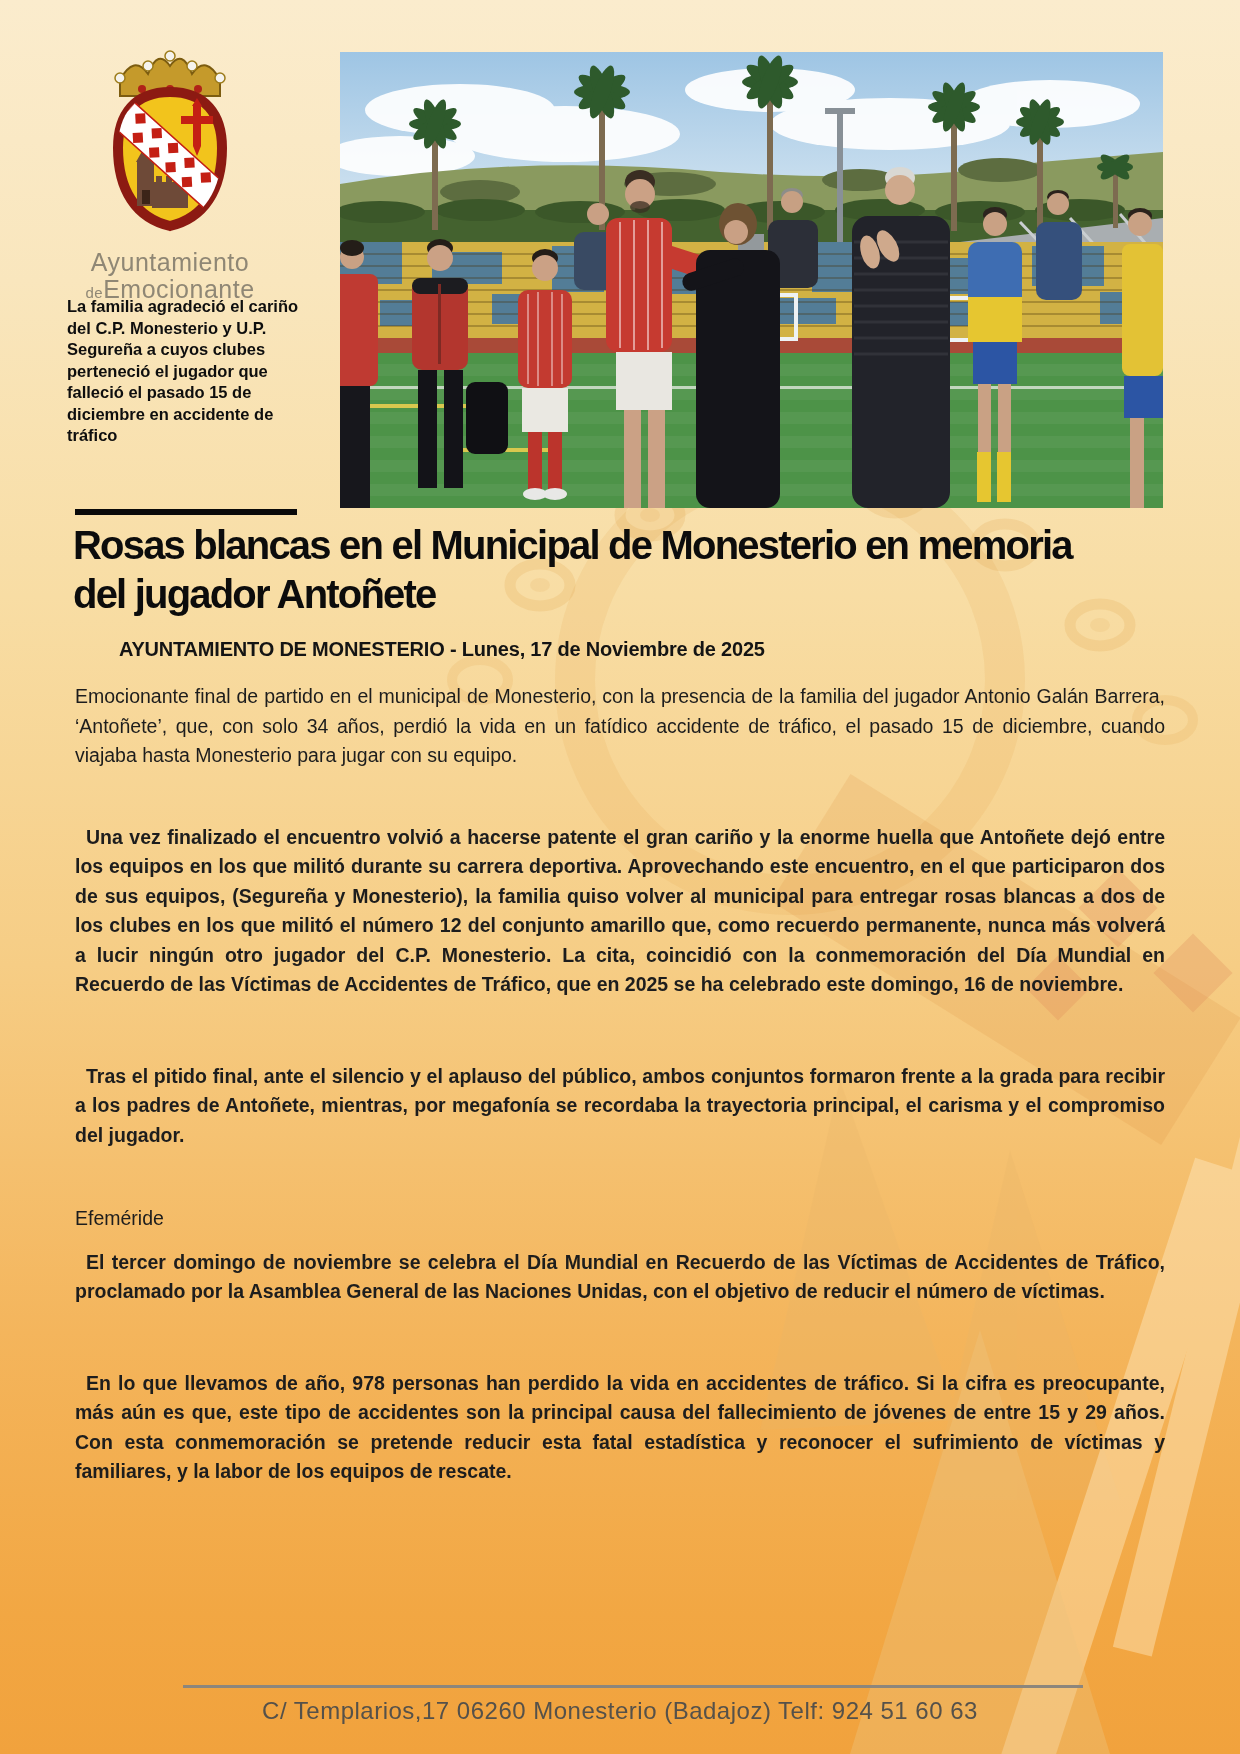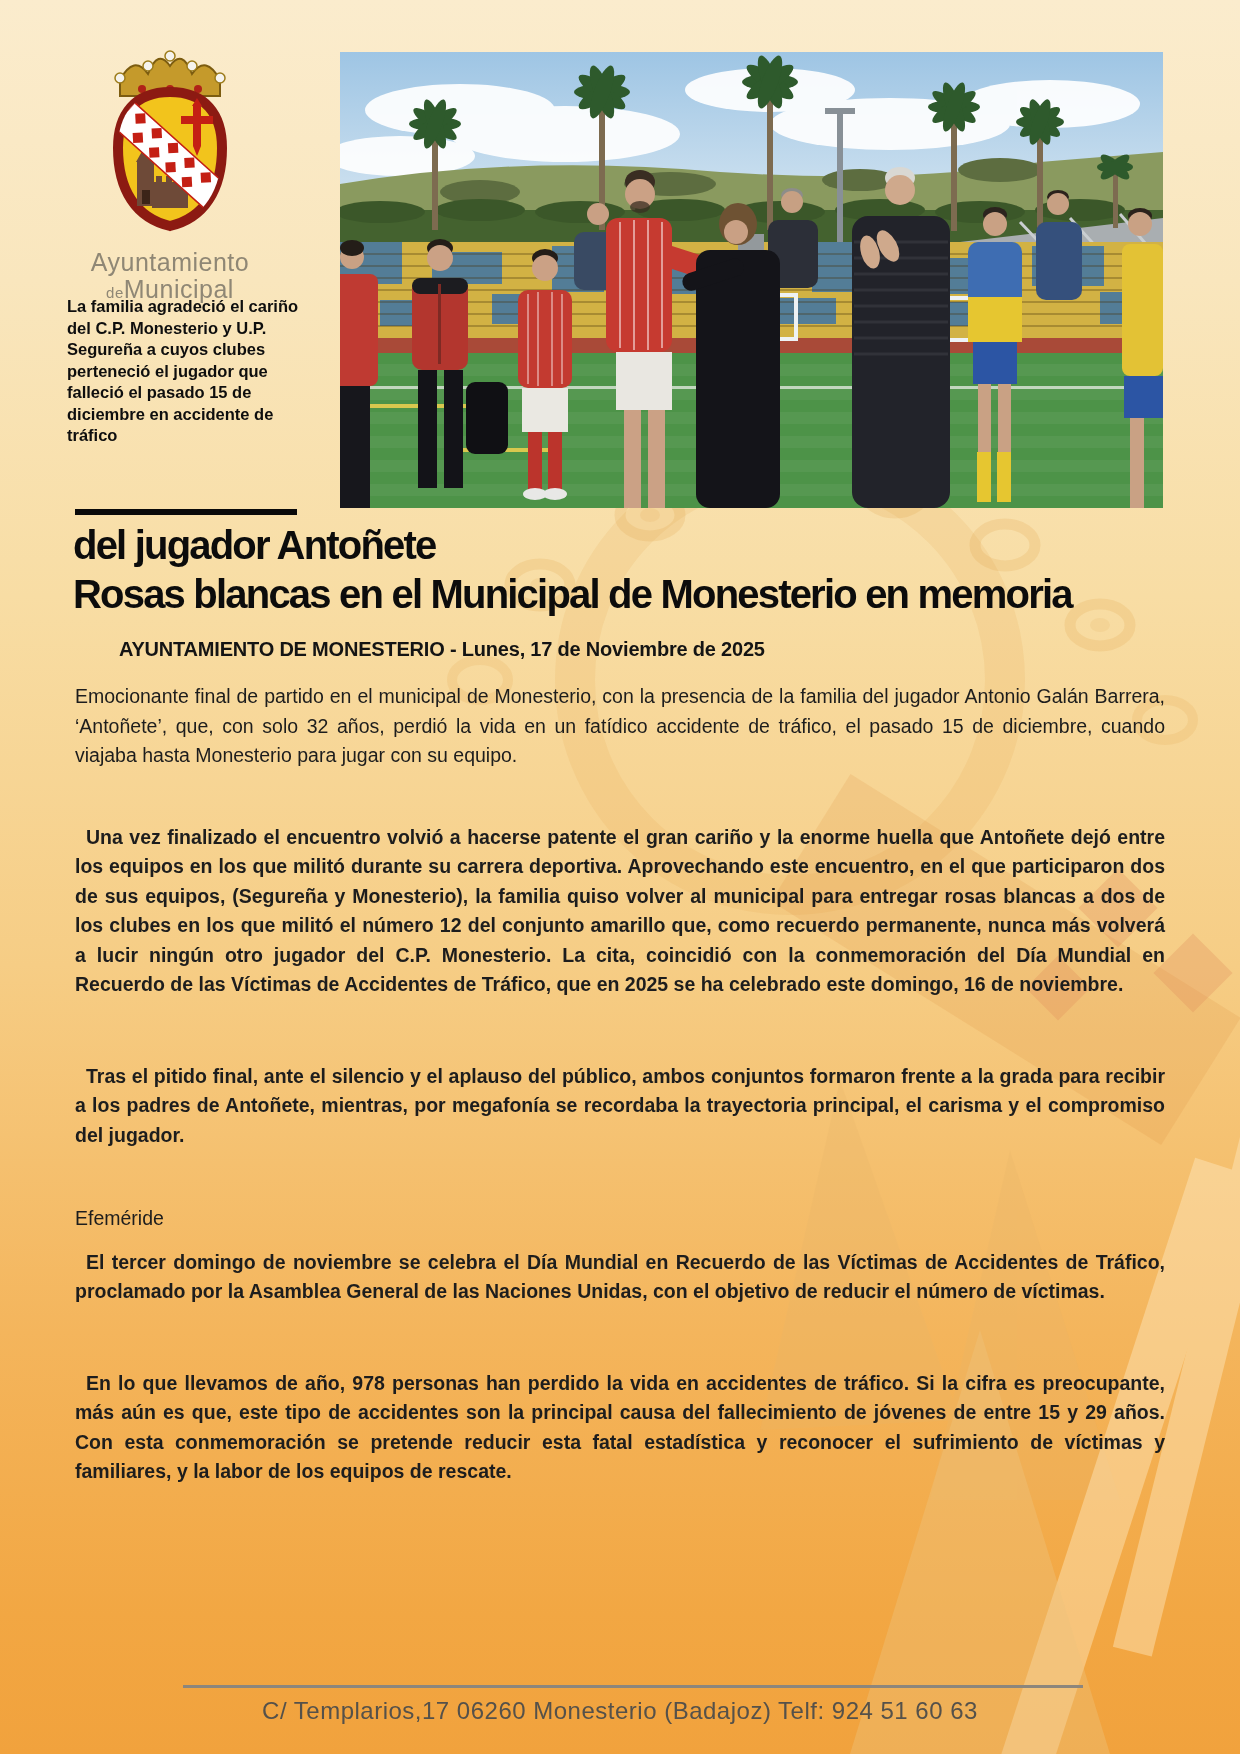--- a/index.html
+++ b/index.html
@@ -135,21 +135,21 @@
             <rect x="106" y="103" width="10" height="10" transform="rotate(45 111 108)"></rect>
             <rect x="29" y="119" width="10" height="10" transform="rotate(45 34 124)"></rect>
             <rect x="51" y="119" width="10" height="10" transform="rotate(45 56 124)"></rect>
             <rect x="73" y="119" width="10" height="10" transform="rotate(45 78 124)"></rect>
             <rect x="95" y="119" width="10" height="10" transform="rotate(45 100 124)"></rect>
           </g>
         </g>
       </g>
     </svg>
     <div class="logo-line1">Ayuntamiento</div>
-    <div class="logo-line2"><span class="small">de</span><span>Municipal</span></div>
+    <div class="logo-line2"><span class="small">de</span><span>Emocionante</span></div>
   </div>
 
   <div class="abs caption">
     <div class="p1">La familia agradeció el cariño del C.P. Monesterio y U.P. Segureña a cuyos clubes perteneció el jugador que falleció el pasado 15 de diciembre en accidente de tráfico</div>
   </div>
 
   <div class="abs photo">
     <svg viewBox="0 0 823 456" width="823" height="456" preserveAspectRatio="none">
       <defs>
         <linearGradient id="sky" x1="0" y1="0" x2="0" y2="1">
@@ -401,27 +401,27 @@
             <line x1="514" y1="302" x2="608" y2="302"></line>
         </g>
         <ellipse cx="530" cy="200" rx="9" ry="17" transform="rotate(-16 530 200)" fill="#cfa98c"></ellipse>
         <ellipse cx="548" cy="194" rx="9" ry="17" transform="rotate(-28 548 194)" fill="#cfa98c"></ellipse>
       </g>
     </svg>
   </div>
 
   <div class="abs title-rule"></div>
   <div class="abs title">
+    <div>Rosas blancas en el Municipal de Monesterio en memoria</div>
     <div>del jugador Antoñete</div>
-    <div>Rosas blancas en el Municipal de Monesterio en memoria</div>
   </div>
   <div class="abs byline">AYUNTAMIENTO DE MONESTERIO - Lunes, 17 de Noviembre de 2025</div>
 
   <div class="abs body">
-    <p class="p0">Emocionante final de partido en el municipal de Monesterio, con la presencia de la familia del jugador Antonio Galán Barrera, ‘Antoñete’, que, con solo 32 años, perdió la vida en un fatídico accidente de tráfico, el pasado 15 de diciembre, cuando viajaba hasta Monesterio para jugar con su equipo.</p>
+    <p class="p0">Emocionante final de partido en el municipal de Monesterio, con la presencia de la familia del jugador Antonio Galán Barrera, ‘Antoñete’, que, con solo 34 años, perdió la vida en un fatídico accidente de tráfico, el pasado 15 de diciembre, cuando viajaba hasta Monesterio para jugar con su equipo.</p>
     <p class="p1 indent">Una vez finalizado el encuentro volvió a hacerse patente el gran cariño y la enorme huella que Antoñete dejó entre los equipos en los que militó durante su carrera deportiva. Aprovechando este encuentro, en el que participaron dos de sus equipos, (Segureña y Monesterio), la familia quiso volver al municipal para entregar rosas blancas a dos de los clubes en los que militó el número 12 del conjunto amarillo que, como recuerdo permanente, nunca más volverá a lucir ningún otro jugador del C.P. Monesterio. La cita, coincidió con la conmemoración del Día Mundial en Recuerdo de las Víctimas de Accidentes de Tráfico, que en 2025 se ha celebrado este domingo, 16 de noviembre.</p>
     <p class="p2 indent">Tras el pitido final, ante el silencio y el aplauso del público, ambos conjuntos formaron frente a la grada para recibir a los padres de Antoñete, mientras, por megafonía se recordaba la trayectoria principal, el carisma y el compromiso del jugador.</p>
     <p class="subheading">Efeméride</p>
     <p class="p3 indent">El tercer domingo de noviembre se celebra el Día Mundial en Recuerdo de las Víctimas de Accidentes de Tráfico, proclamado por la Asamblea General de las Naciones Unidas, con el objetivo de reducir el número de víctimas.</p>
     <p class="indent">En lo que llevamos de año, 978 personas han perdido la vida en accidentes de tráfico. Si la cifra es preocupante, más aún es que, este tipo de accidentes son la principal causa del fallecimiento de jóvenes de entre 15 y 29 años. Con esta conmemoración se pretende reducir esta fatal estadística y reconocer el sufrimiento de víctimas y familiares, y la labor de los equipos de rescate.</p>
   </div>
 
   <div class="abs footer-rule"></div>
   <div class="abs footer">C/ Templarios,17  06260 Monesterio (Badajoz)  Telf: 924 51 60 63</div>
 

